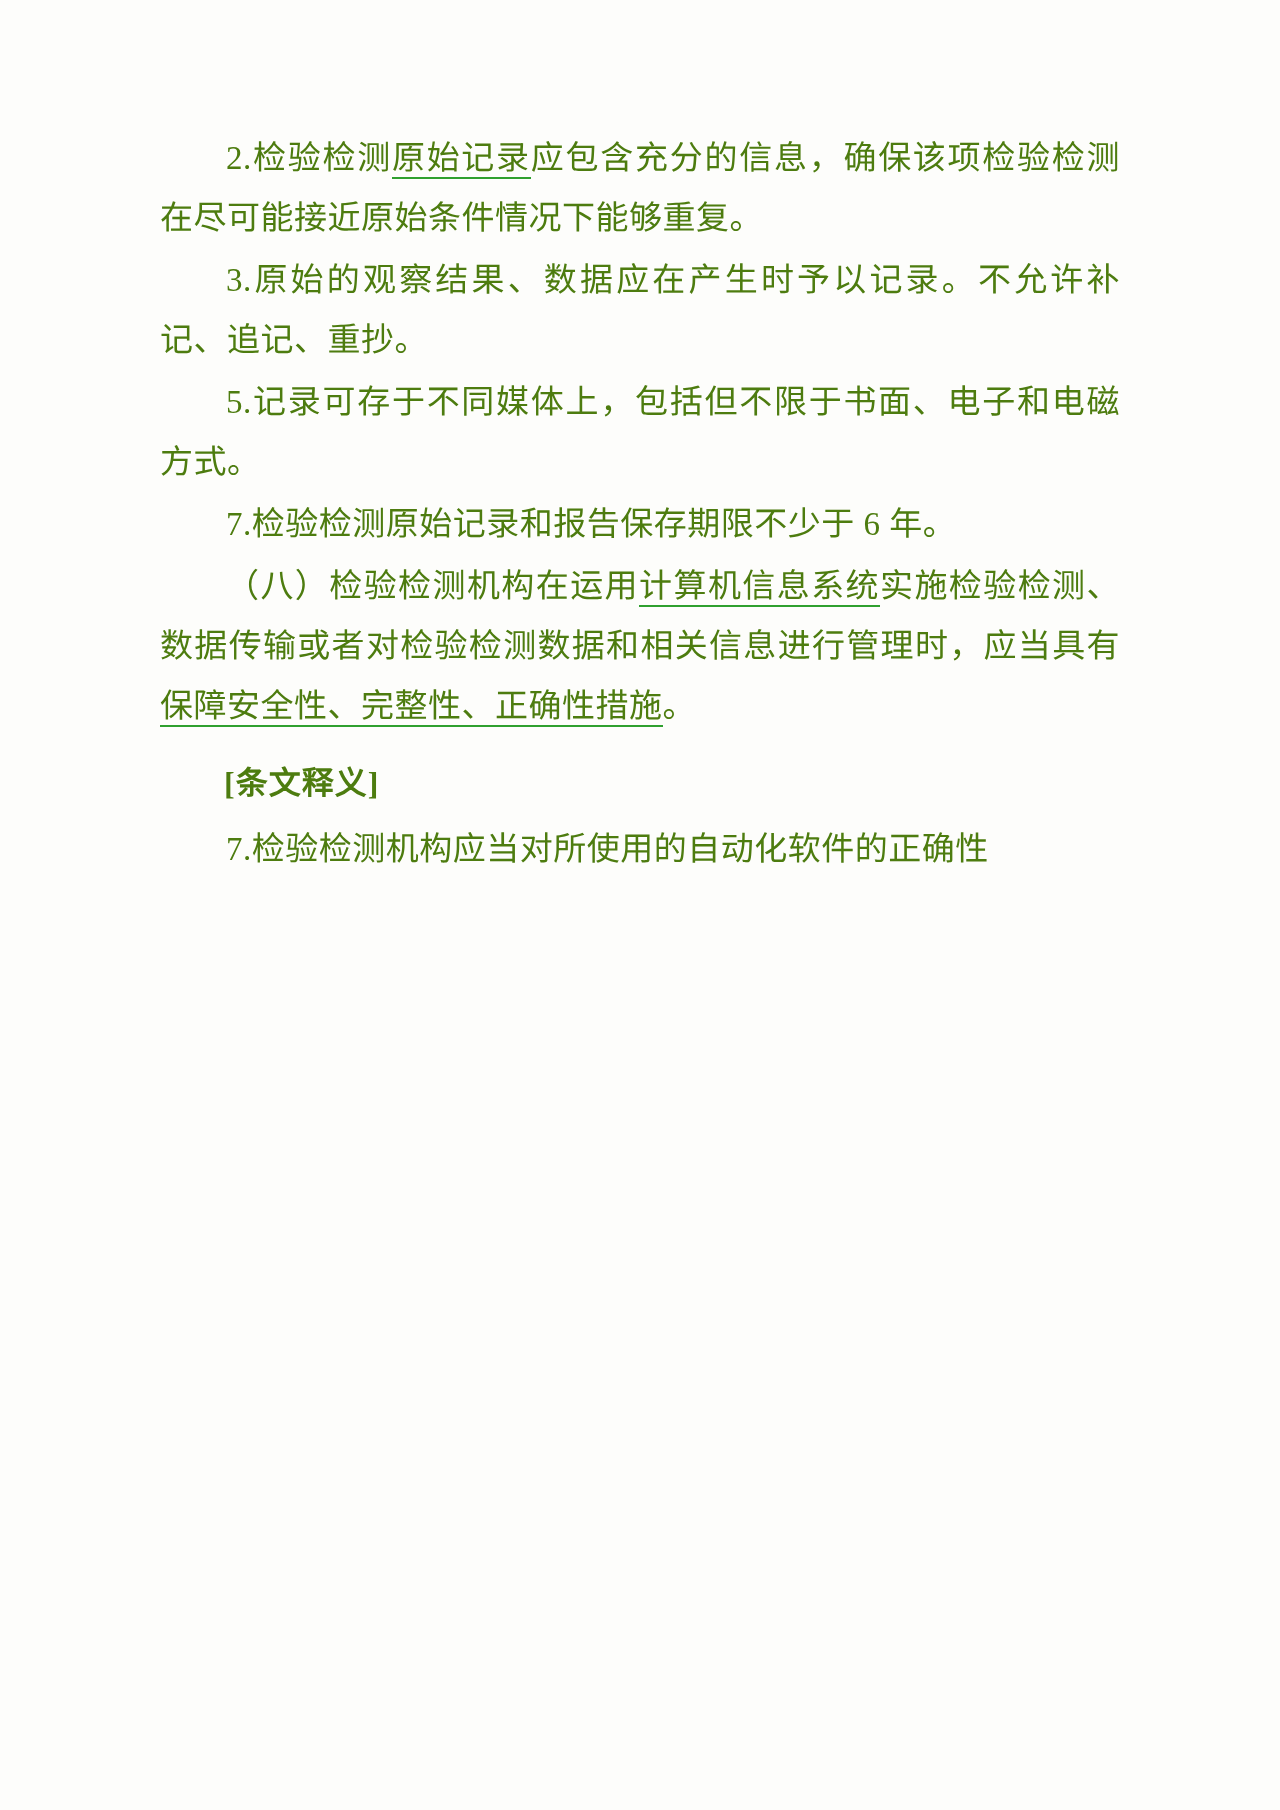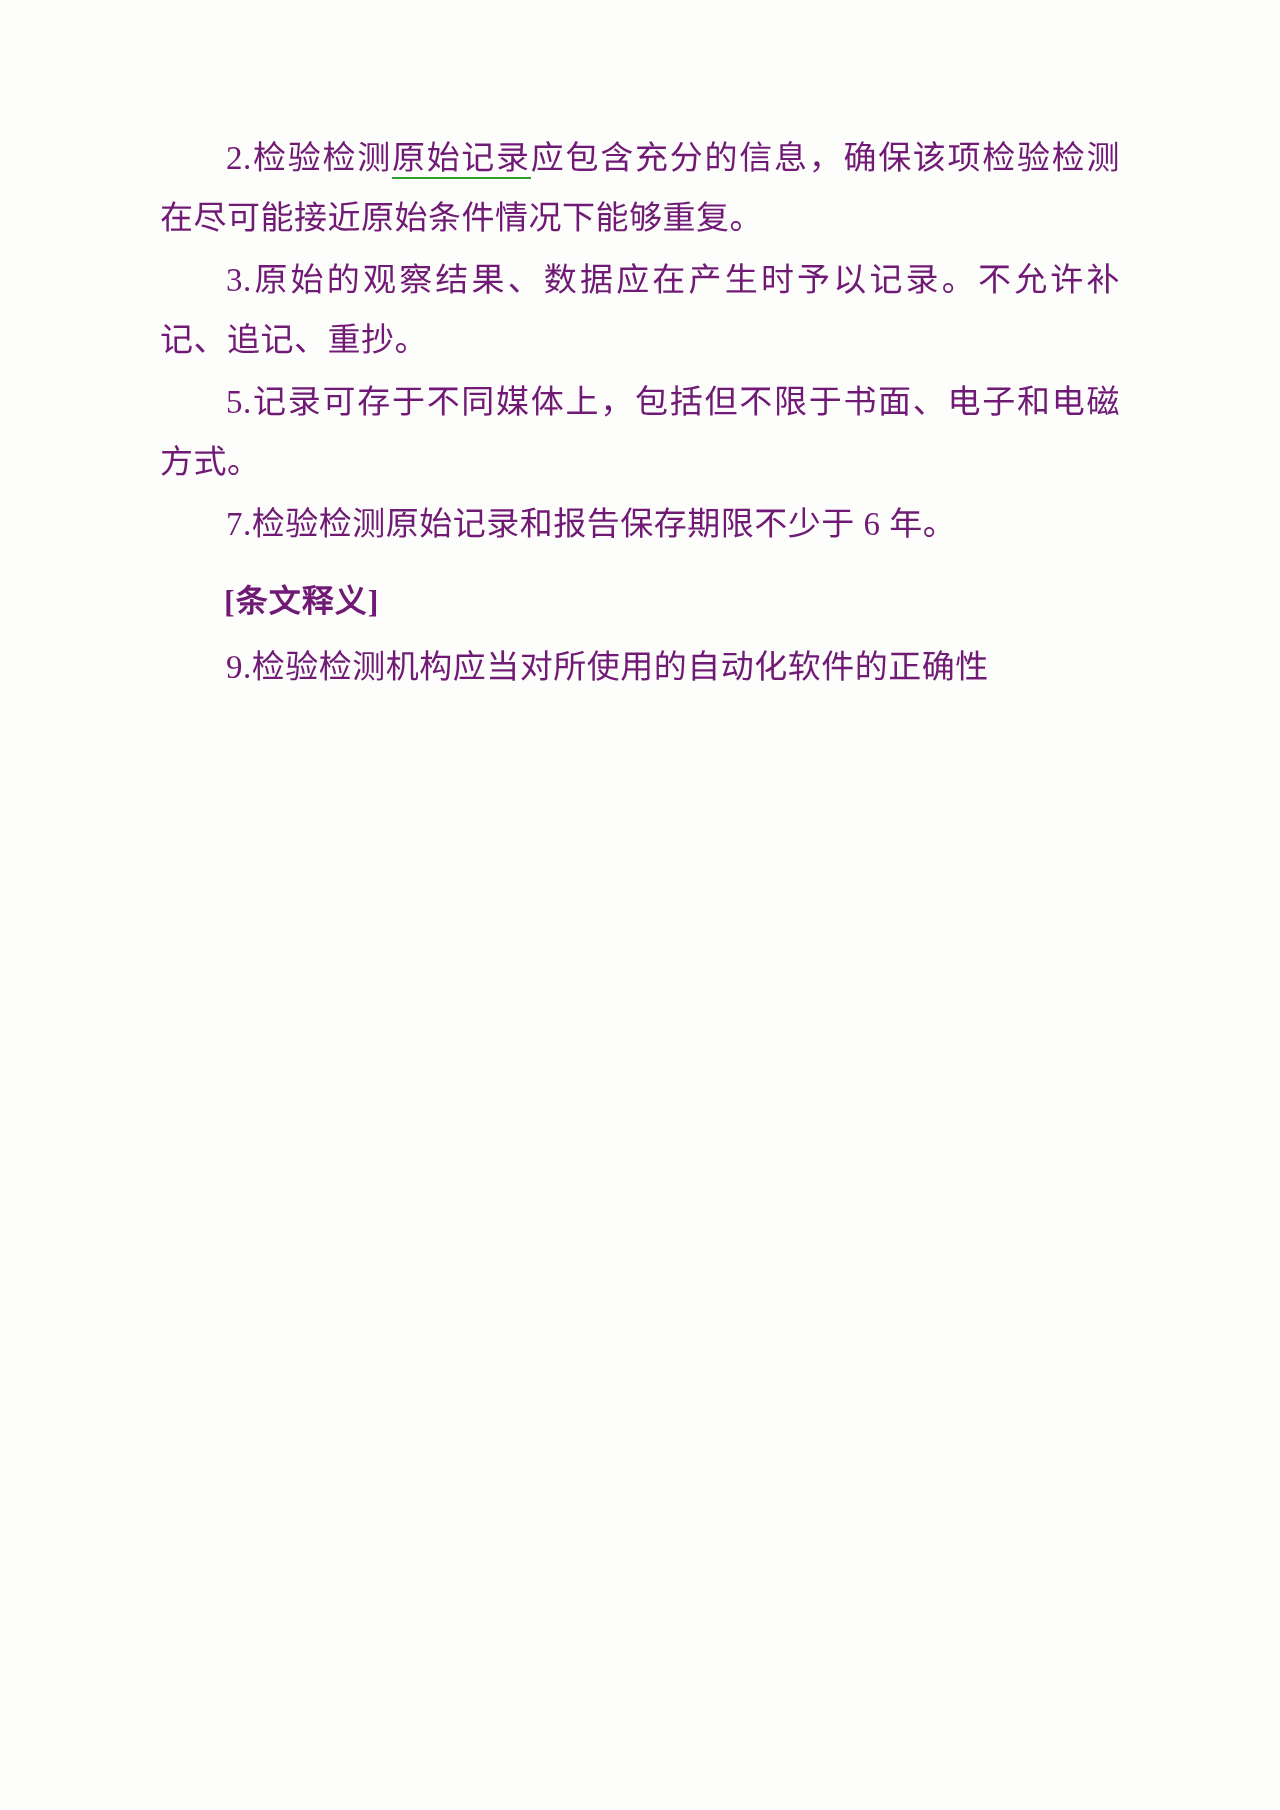--- a/index.html
+++ b/index.html
@@ -20,21 +20,21 @@
     height: 1810px;
     background: #fdfdfb;
     box-sizing: border-box;
     padding: 128px 160px 40px 160px;
   }
   .doc-body {
     font-size: 33px;
     line-height: 1.82;
     letter-spacing: 0.5px;
     text-align: justify;
-    color: #701a75;
+    color: #4d7c0f;
   }
   p.para {
     margin: 0 0 2px 0;
     text-indent: 2em;
     font-family: "Liberation Serif", "DejaVu Serif", serif;
   }
   .section-label {
     margin: 18px 0 6px 0;
     text-indent: 2em;
     font-weight: bold;
@@ -63,22 +63,25 @@
 
     <p class="para">
       <span>5.记录可存于不同媒体上，包括但不限于书面、电子和电磁方式。</span>
     </p>
 
 
     <p class="para">
       <span>7.检验检测原始记录和报告保存期限不少于 6 年。</span>
     </p>
 
+    <p class="para">
+      <span>（八）检验检测机构在运用</span><span class="hl">计算机信息系统</span><span>实施检验检测、数据传输或者对检验检测数据和相关信息进行管理时，应当具有</span><span class="hl">保障安全性、完整性、正确性措施</span><span>。</span>
+    </p>
 
     <p class="section-label">[条文释义]</p>
 
 
     <p class="para">
-      <span>9.检验检测机构应当对所使用的自动化软件的正确性</span>
+      <span>7.检验检测机构应当对所使用的自动化软件的正确性</span>
     </p>
 
   </div>
 </div>
 
 </body></html>

